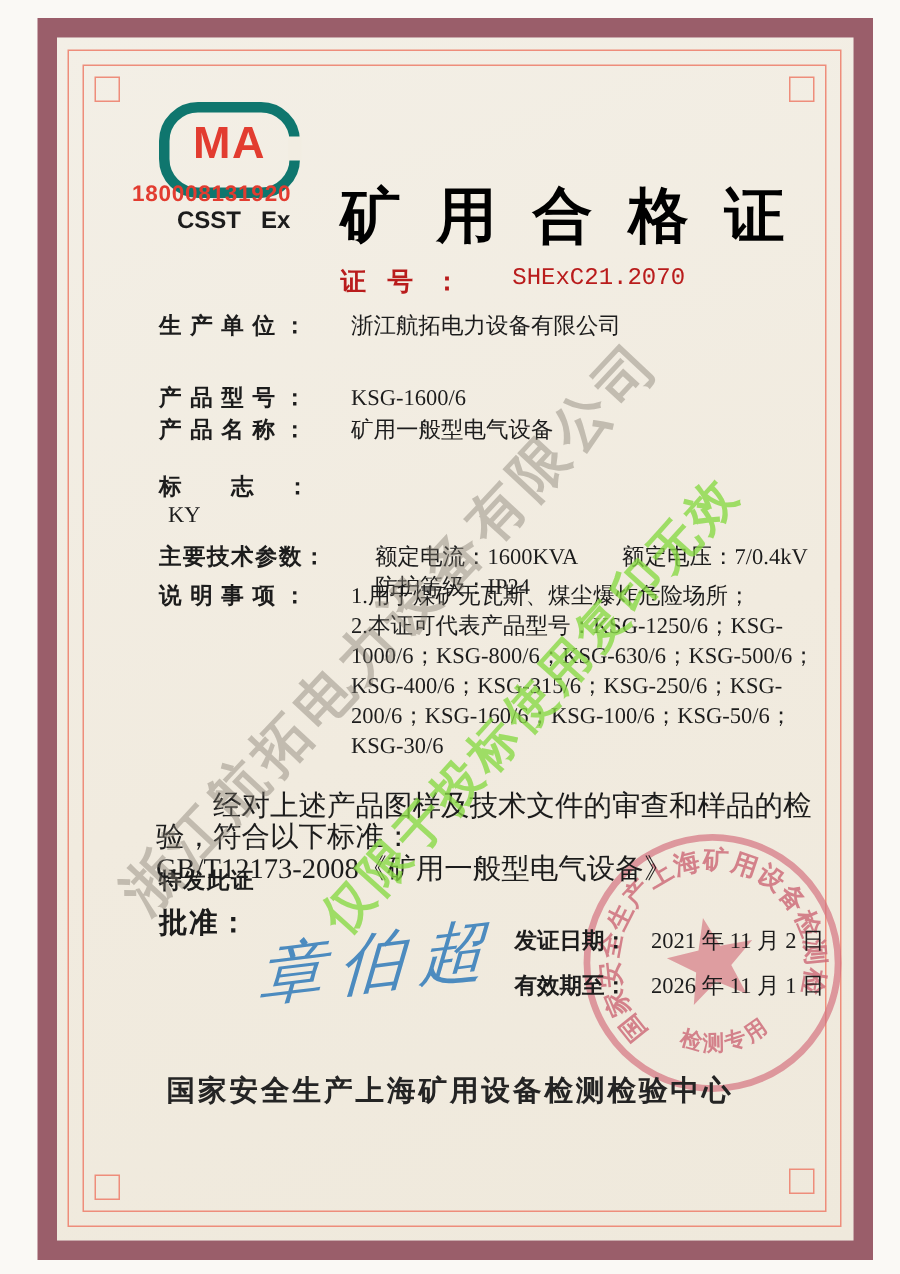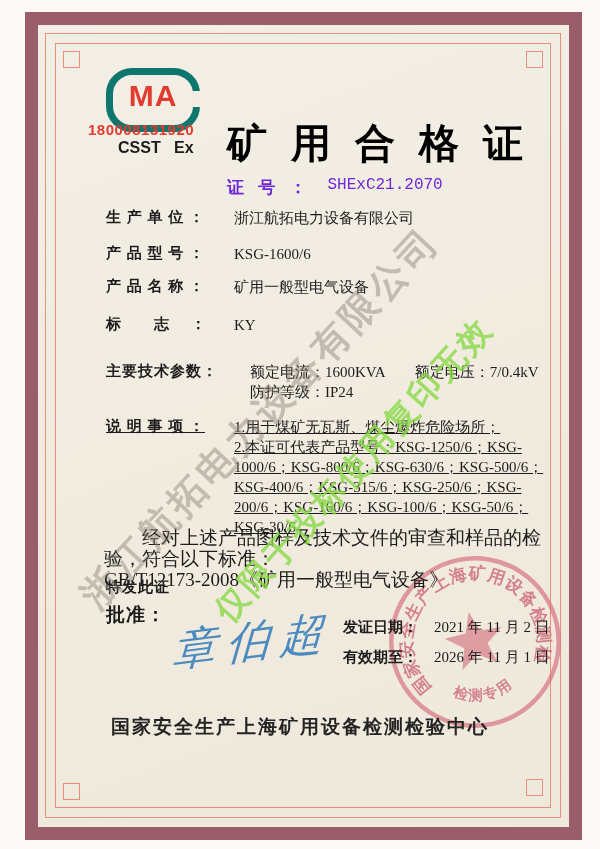--- a/index.html
+++ b/index.html
@@ -29,30 +29,30 @@
   .cma-box .ma{position:absolute;left:0;right:0;top:4px;text-align:center;font-family:"Liberation Sans",sans-serif;
            font-weight:bold;font-size:30px;color:#e23c30;letter-spacing:1px;}
   .cma-notch{position:absolute;right:-8px;top:16px;width:9px;height:16px;background:#f2ede2;}
   .cma-num{position:absolute;left:88px;top:121px;font-family:Liberation Sans, sans-serif;font-weight:bold;
            font-size:15px;color:#e23c30;letter-spacing:0.5px;z-index:3;}
   .cma-marks{position:absolute;left:118px;top:139px;font-family:"Liberation Sans",sans-serif;font-weight:bold;
            font-size:16px;color:#1c1c1c;white-space:pre;z-index:3;}
 
   .title{position:absolute;left:195px;top:116px;font-family:"Liberation Sans","DejaVu Sans",sans-serif;
          font-weight:bold;font-size:40px;letter-spacing:24px;color:#000000;z-index:3;margin-left:32px;}
-  .certno{position:absolute;left:227px;top:176px;font-size:17px;color:#6d28d9;display:flex;gap:16px;z-index:3;}
+  .certno{position:absolute;left:227px;top:176px;font-size:17px;color:#b91c1c;display:flex;gap:30px;z-index:3;}
   .certno .lab{letter-spacing:5px;font-weight:bold;}
   .certno .val{font-family:"Liberation Mono","DejaVu Sans Mono",monospace;font-size:16px;}
 
   
   .row{position:absolute;left:106px;display:flex;z-index:3;color:#1c1c1c;font-size:15px;justify-content:center;}
   .row .lbl{width:122px;letter-spacing:1px;font-weight:bold;flex:none;}
   .row .val{width:318px;white-space:pre-line;line-height:20px;margin-left:6px;}
-  .r1{top:208px;} .r2{top:244px;} .r3{top:277px;} .r4{top:315px;}
-  .r5{top:362px;gap:16px;} .r6{top:386px;} .r7{top:417px;text-decoration:underline;}
+  .r1{top:208px;} .r2{top:256px;} .r3{top:277px;} .r4{top:315px;flex-direction:column;}
+  .r5{top:362px;gap:16px;} .r6{top:386px;} .r7{top:388px;}
 
   .statement{position:absolute;left:104px;top:527px;width:452px;font-size:19px;line-height:21px;
              color:#1c1c1c;white-space:pre-line;z-index:3;}
   .issue-note{position:absolute;left:106px;top:578px;font-size:15px;font-weight:bold;color:#1c1c1c;z-index:3;letter-spacing:1px;}
   .approval{position:absolute;left:106px;top:602px;font-size:19px;font-weight:bold;color:#1c1c1c;z-index:3;letter-spacing:1px;}
   .signature{position:absolute;left:172px;top:612px;font-size:44px;color:#3f83bd;font-style:italic;
              letter-spacing:10px;transform:rotate(-7deg) skewX(-10deg);opacity:0.92;z-index:4;white-space:nowrap;}
 
   .dateline{position:absolute;left:343px;font-size:15px;color:#1c1c1c;z-index:3;display:flex;gap:16px;}
   .dateline .lab{font-weight:bold;}

